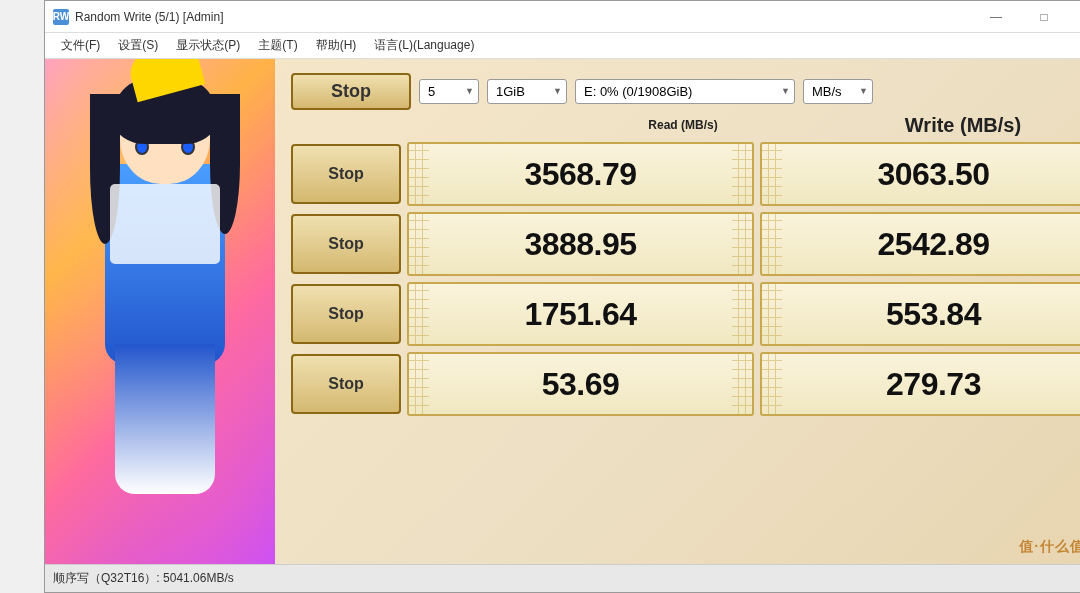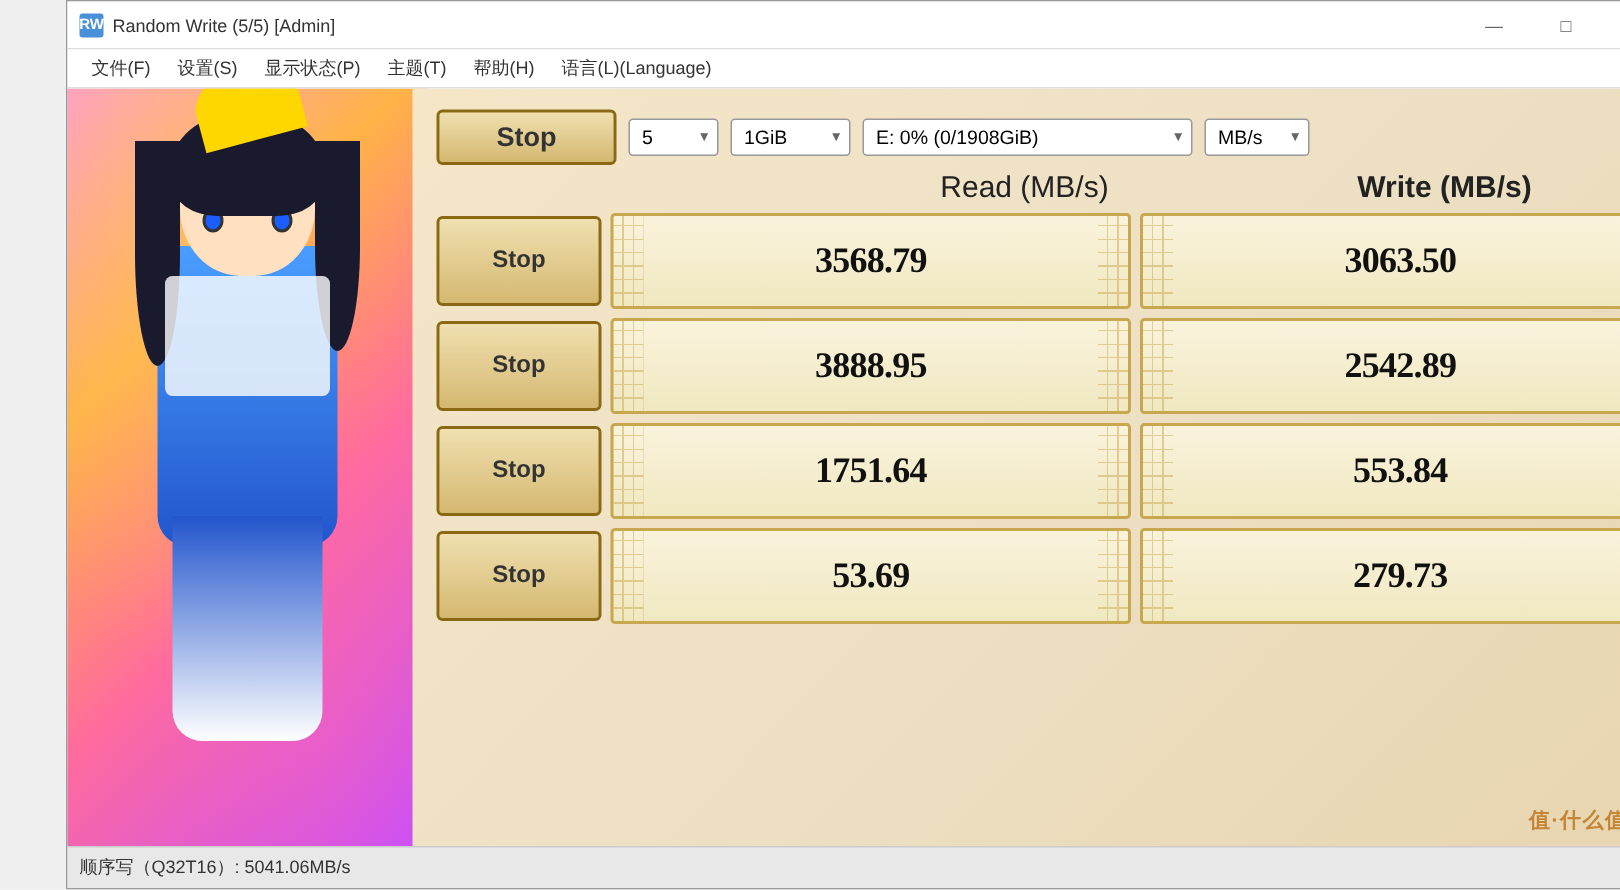--- a/index.html
+++ b/index.html
@@ -310,22 +310,22 @@
     .header-row {
       display: flex;
       align-items: center;
       height: 28px;
       padding: 0 4px;
     }
 
     .header-read {
       flex: 1;
       text-align: center;
-      font-size: 20px;
-      font-weight: normal;
+      font-size: 12px;
+      font-weight: bold;
       color: #222;
       padding-left: 130px;
     }
 
     .header-write {
       flex: 1;
       text-align: center;
       font-size: 20px;
       font-weight: bold;
       color: #222;
@@ -412,26 +412,25 @@
         90deg,
         transparent,
         transparent 6px,
         #c8a84e 6px,
         #c8a84e 7px
       );
       opacity: 0.5;
     }
 
     .value-text {
-      font-size: 24px;
+      font-size: 32px;
       font-weight: bold;
       color: #111;
       z-index: 1;
       letter-spacing: -0.5px;
-      font-family: Liberation Serif, serif;
     }
 
     
     .status-bar {
       height: 28px;
       background: #e8e8e8;
       border-top: 1px solid #ccc;
       display: flex;
       align-items: center;
       padding: 0 8px;
@@ -463,21 +462,21 @@
   </style>
 </head>
 <body>
 
 <div class="window">
 
   <div class="titlebar">
     <div class="titlebar-icon">
       <span>RW</span>
     </div>
-    <span class="titlebar-title">Random Write (5/5) [Admin]</span>
+    <span class="titlebar-title">Random Write (5/1) [Admin]</span>
     <div class="titlebar-controls">
       <button class="titlebar-btn">—</button>
       <button class="titlebar-btn">□</button>
       <button class="titlebar-btn close">✕</button>
     </div>
   </div>
 
   <div class="menubar">
     <span class="menu-item">文件(F)</span>
     <span class="menu-item">设置(S)</span>

